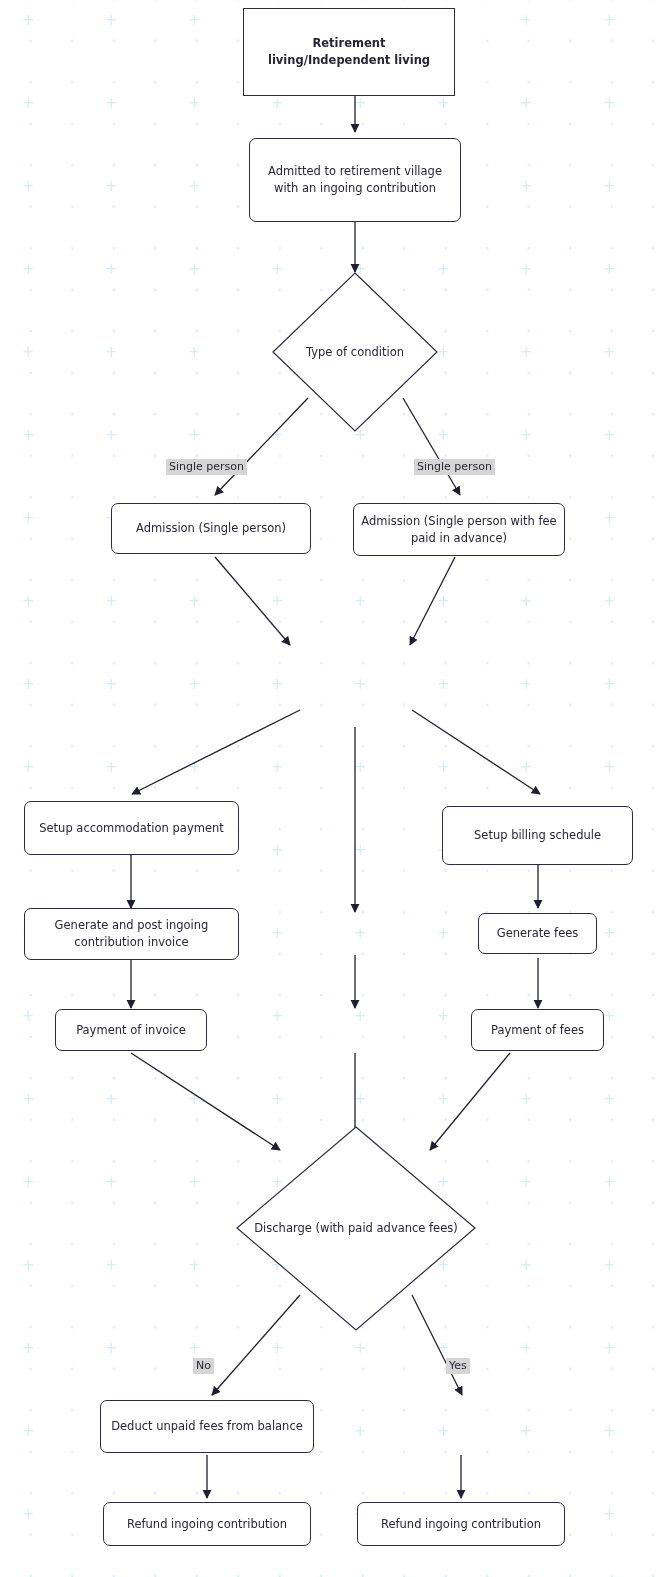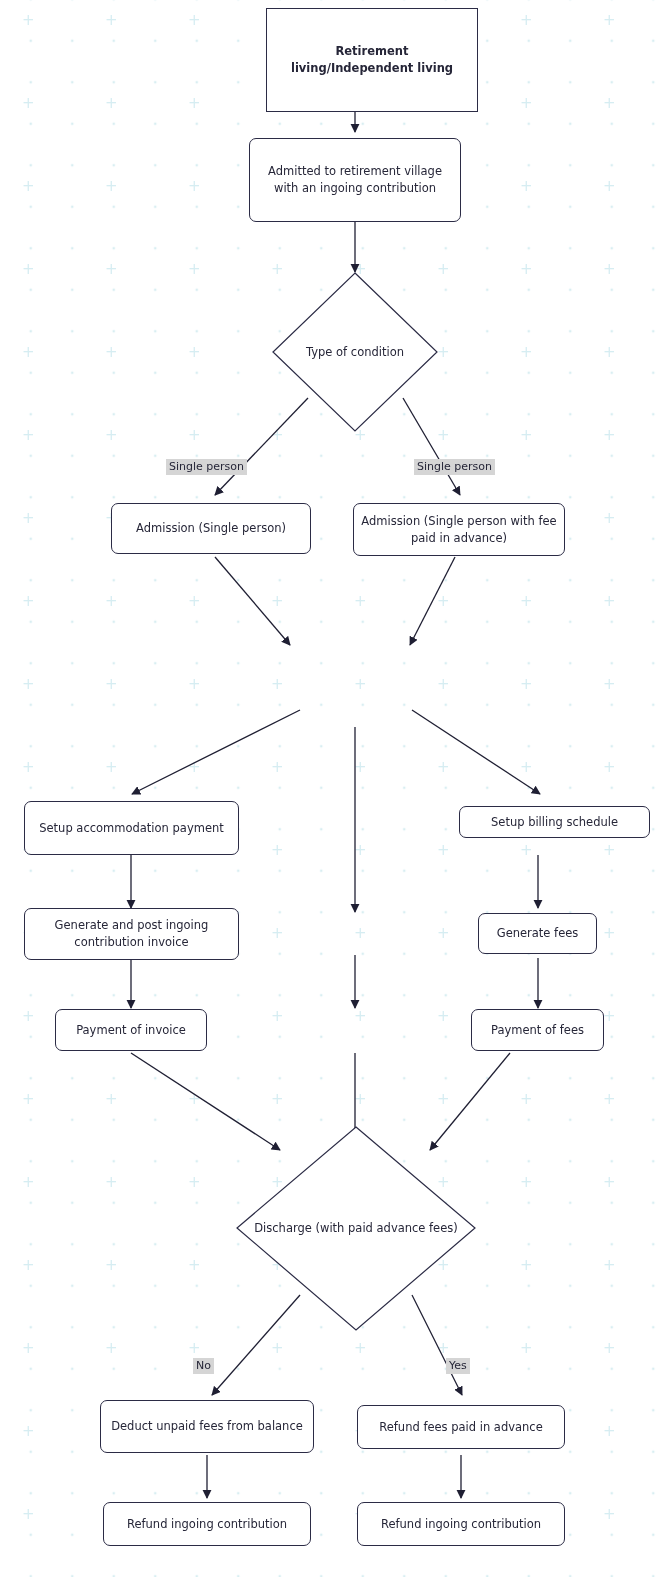--- a/index.html
+++ b/index.html
@@ -250,21 +250,21 @@
       <path d="M131,1053 L280,1150"></path>
       <path d="M355,1053 L355,1140"></path>
       <path d="M510,1053 L430,1150"></path>
       <path d="M300,1295 L212,1395"></path>
       <path d="M412,1295 L462,1395"></path>
       <path d="M207,1455 L207,1498"></path>
       <path d="M461,1455 L461,1498"></path>
     </g>
   </svg>
 
-  <div class="node bold" style="left:266px;top:8px;width:212px;height:104px;">
+  <div class="node bold" style="left:243px;top:8px;width:212px;height:88px;">
     <span>Retirement living/Independent living</span>
   </div>
 
   <div class="node round" style="left:249px;top:138px;width:212px;height:84px;">
     <span>Admitted to retirement village with an ingoing contribution</span>
   </div>
 
   <div class="diamond" style="left:272px;top:272px;width:166px;height:160px;">
     <svg class="shape" viewBox="0 0 166 160" preserveAspectRatio="none">
       <polygon points="83,1 165,80 83,159 1,80" fill="#ffffff" stroke="#2b2b45" stroke-width="1.2"></polygon>
@@ -282,21 +282,21 @@
   <div class="node round" style="left:111px;top:503px;width:200px;height:51px;">
     <span>Admission (Single person)</span>
   </div>
 
 
   <div class="node round" style="left:24px;top:801px;width:215px;height:54px;">
     <span>Setup accommodation payment</span>
   </div>
 
 
-  <div class="node round" style="left:459px;top:806px;width:191px;height:32px;">
+  <div class="node round" style="left:442px;top:806px;width:191px;height:59px;">
     <span>Setup billing schedule</span>
   </div>
 
   <div class="node round" style="left:24px;top:908px;width:215px;height:52px;">
     <span>Generate and post ingoing contribution invoice</span>
   </div>
 
 
   <div class="node round" style="left:478px;top:913px;width:119px;height:41px;">
     <span>Generate fees</span>
@@ -317,23 +317,20 @@
     <div class="dlabel">Discharge (with paid advance fees)</div>
   </div>
 
   <div class="edgelabel" style="left:193px;top:1358px;text-align:right;">No</div>
   <div class="edgelabel" style="left:446px;top:1358px;">Yes</div>
 
   <div class="node round" style="left:100px;top:1400px;width:214px;height:53px;">
     <span>Deduct unpaid fees from balance</span>
   </div>
 
-  <div class="node round" style="left:357px;top:1405px;width:208px;height:44px;">
-    <span>Refund fees paid in advance</span>
-  </div>
 
   <div class="node round" style="left:103px;top:1502px;width:208px;height:44px;">
     <span>Refund ingoing contribution</span>
   </div>
 
   <div class="node round" style="left:357px;top:1502px;width:208px;height:44px;">
     <span>Refund ingoing contribution</span>
   </div>
 
 </div>

